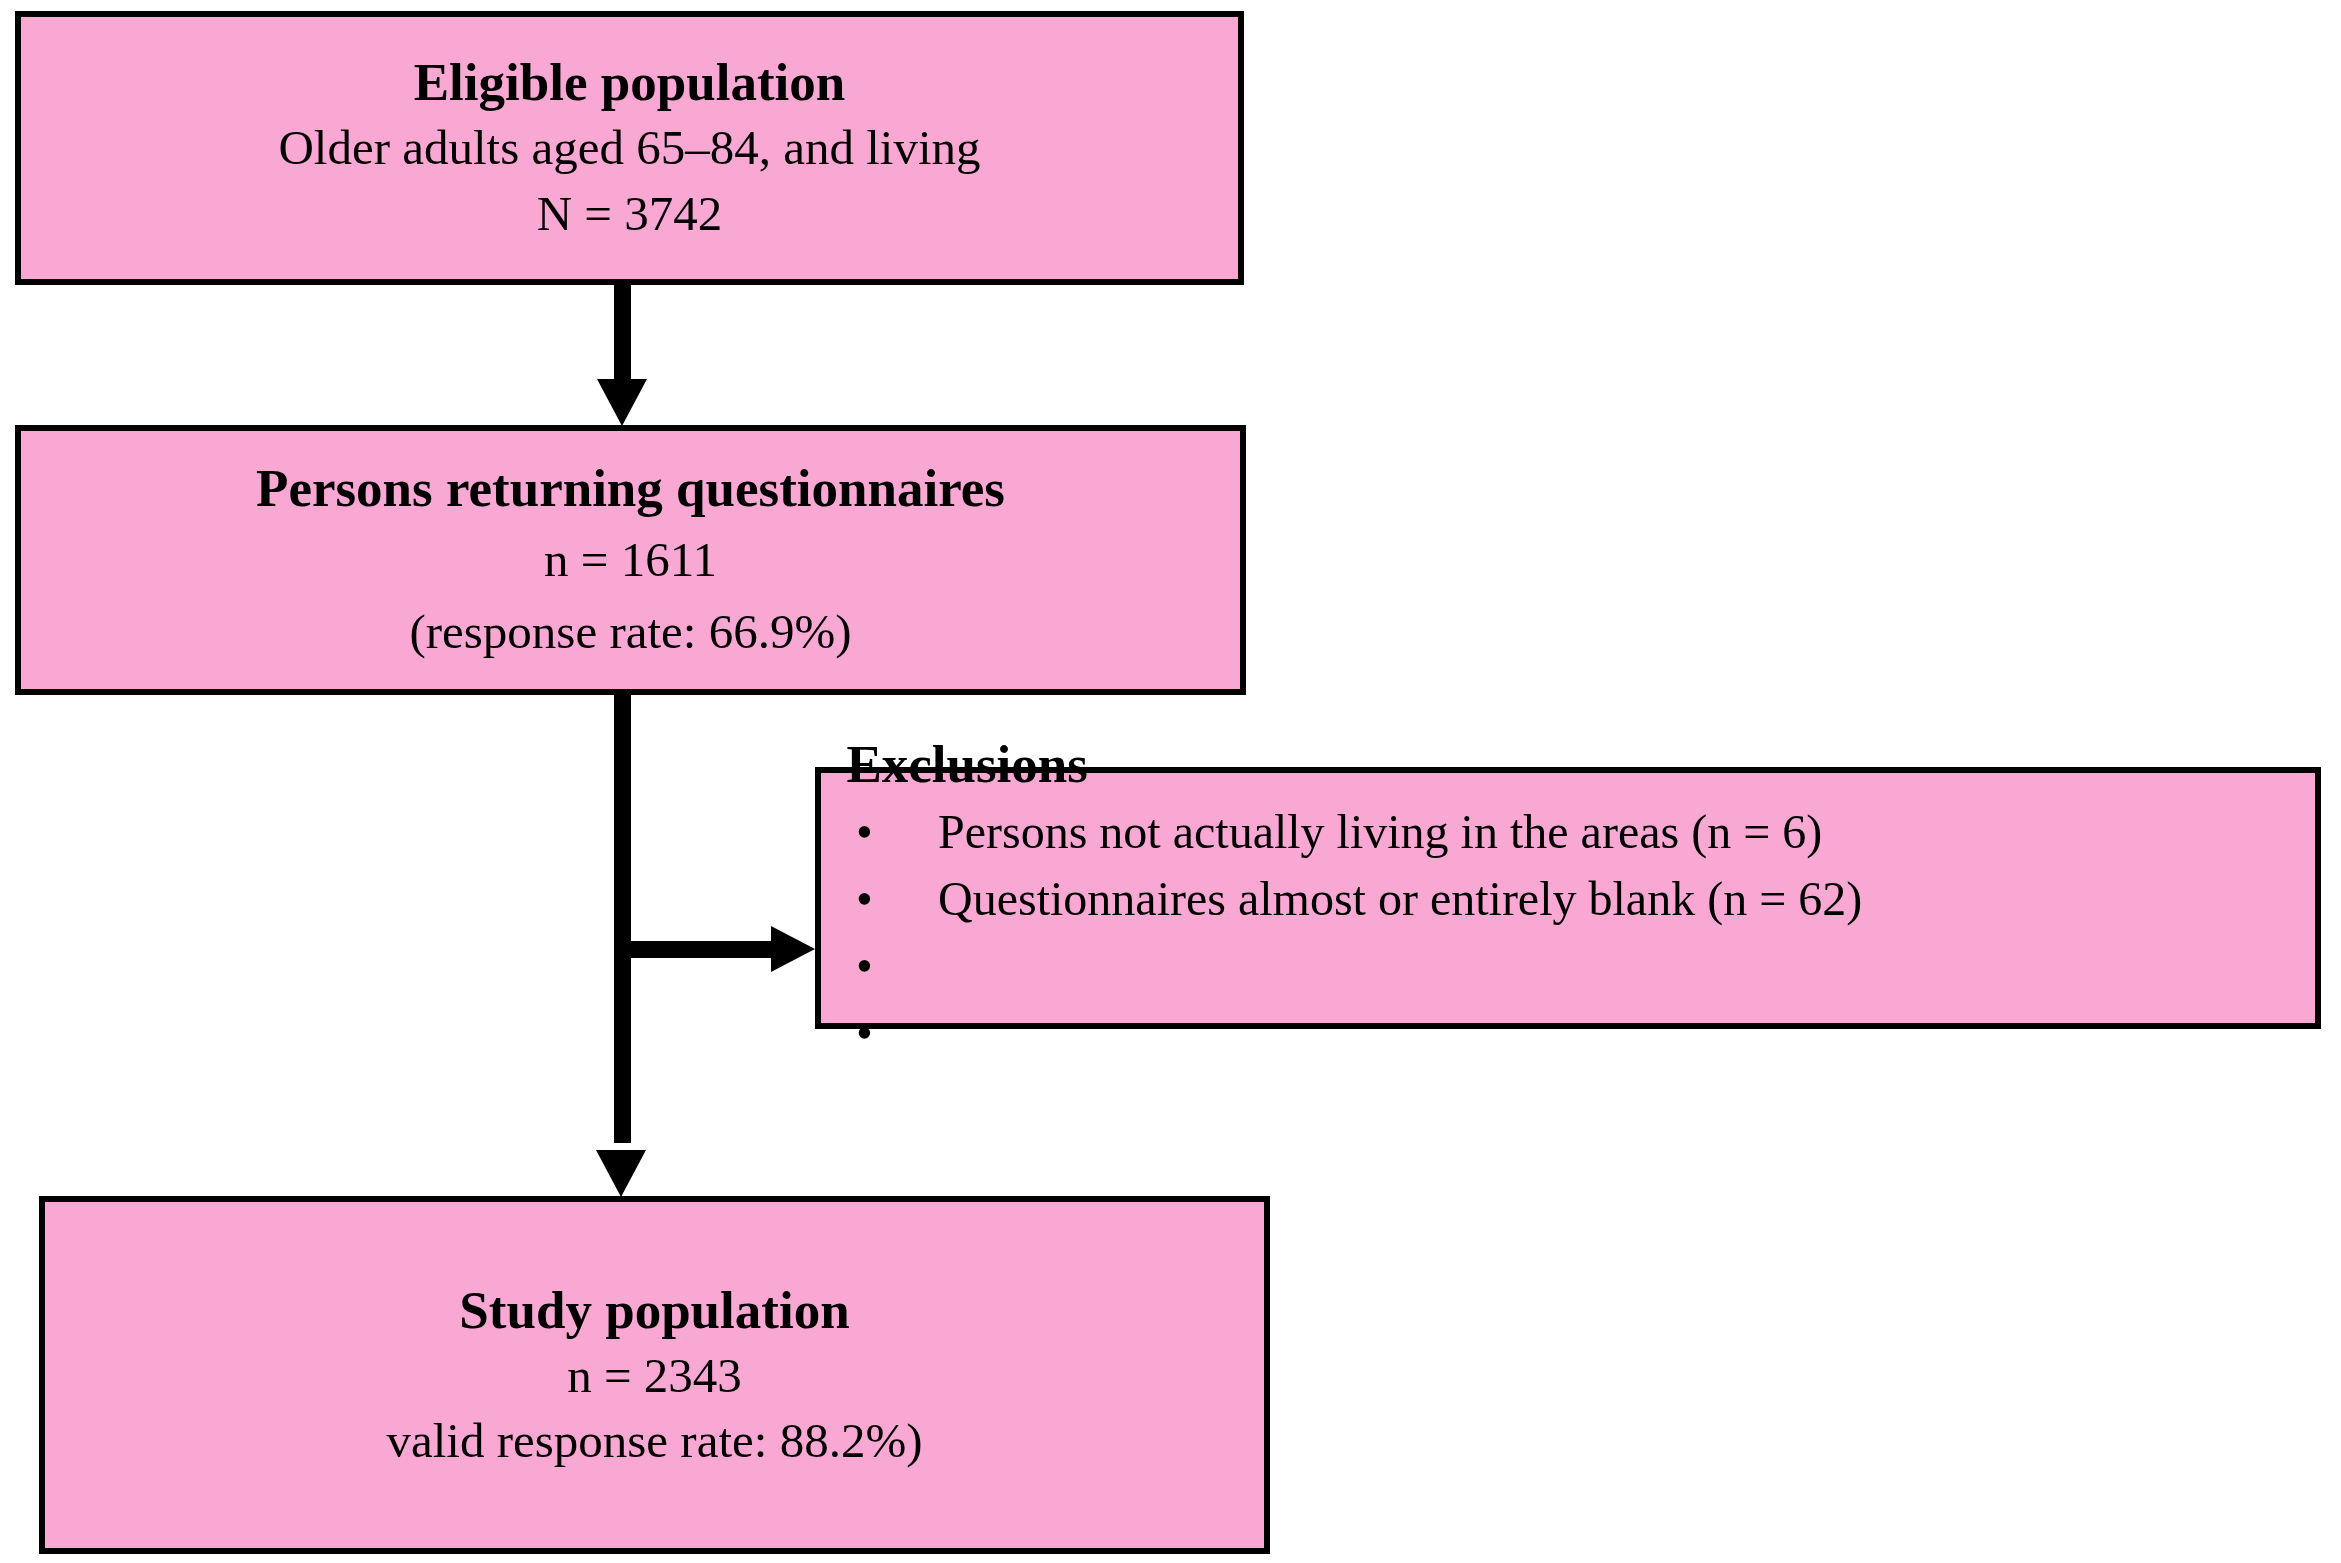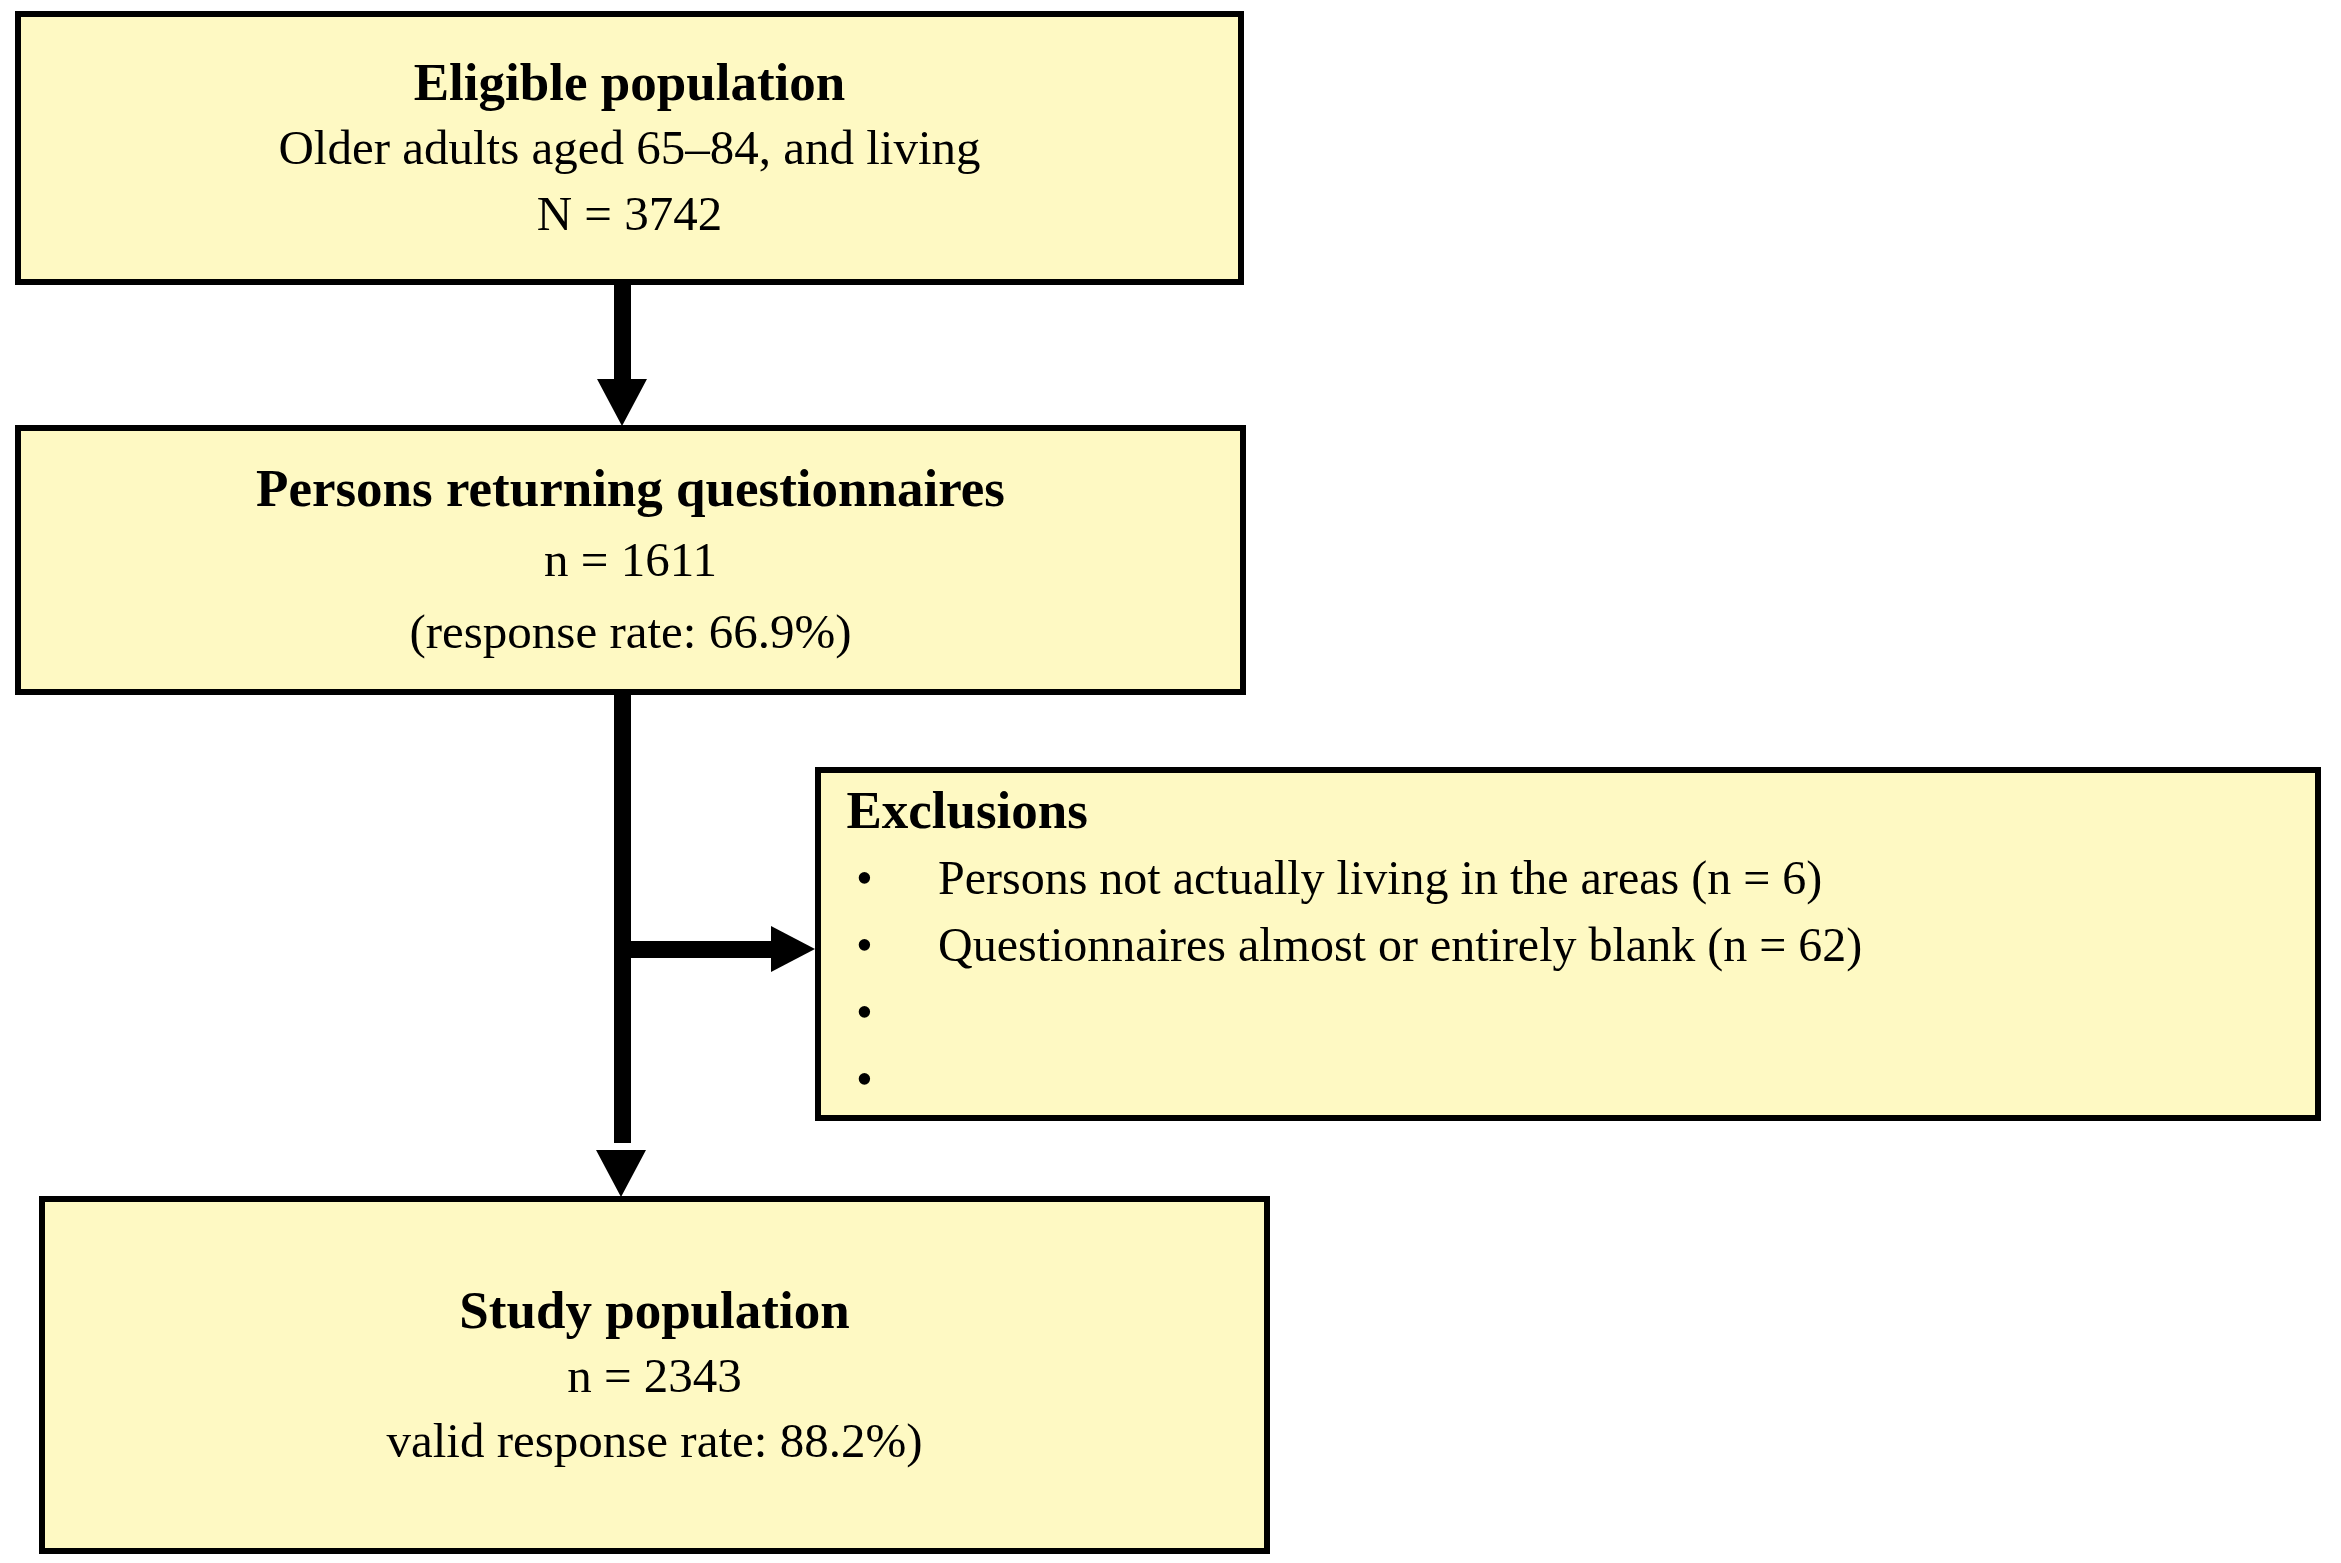--- a/index.html
+++ b/index.html
@@ -15,21 +15,21 @@
     color: #000000;
     font-family: "Liberation Serif", serif;
     overflow: hidden;
   }
 
   
   .flow-box {
     position: absolute;
     box-sizing: border-box;
     border: 6px solid #000000;
-    background: #fef9c3;
+    background: #f9a8d4;
     display: flex;
     flex-direction: column;
     justify-content: center;
     align-items: center;
     text-align: center;
   }
   .flow-box .box-title {
     font-weight: 700;
     font-size: 53px;
     line-height: 67px;
@@ -49,21 +49,21 @@
   #box-returning  { left: 15px;   top: 425px;  width: 1231px; height: 270px; }
   #box-returning .box-line,
   #box-returning .box-title { line-height: 72px; }
 
   #box-study      { left: 15px;   top: 1196px; width: 1231px; height: 358px; margin-left: 24px; }
   #box-study .box-line,
   #box-study .box-title { line-height: 65px; }
 
   
   #box-exclusions {
-    left: 815px; top: 767px; width: 1506px; height: 354px;
+    left: 815px; top: 767px; width: 1506px; height: 262px;
     justify-content: center;
     align-items: stretch;
     text-align: left;
     padding: 4px 13.5px 4px 20px;
   }
   #box-exclusions .box-title {
     font-size: 53px;
     line-height: 67px;
     padding-left: 5.4px;
   }

